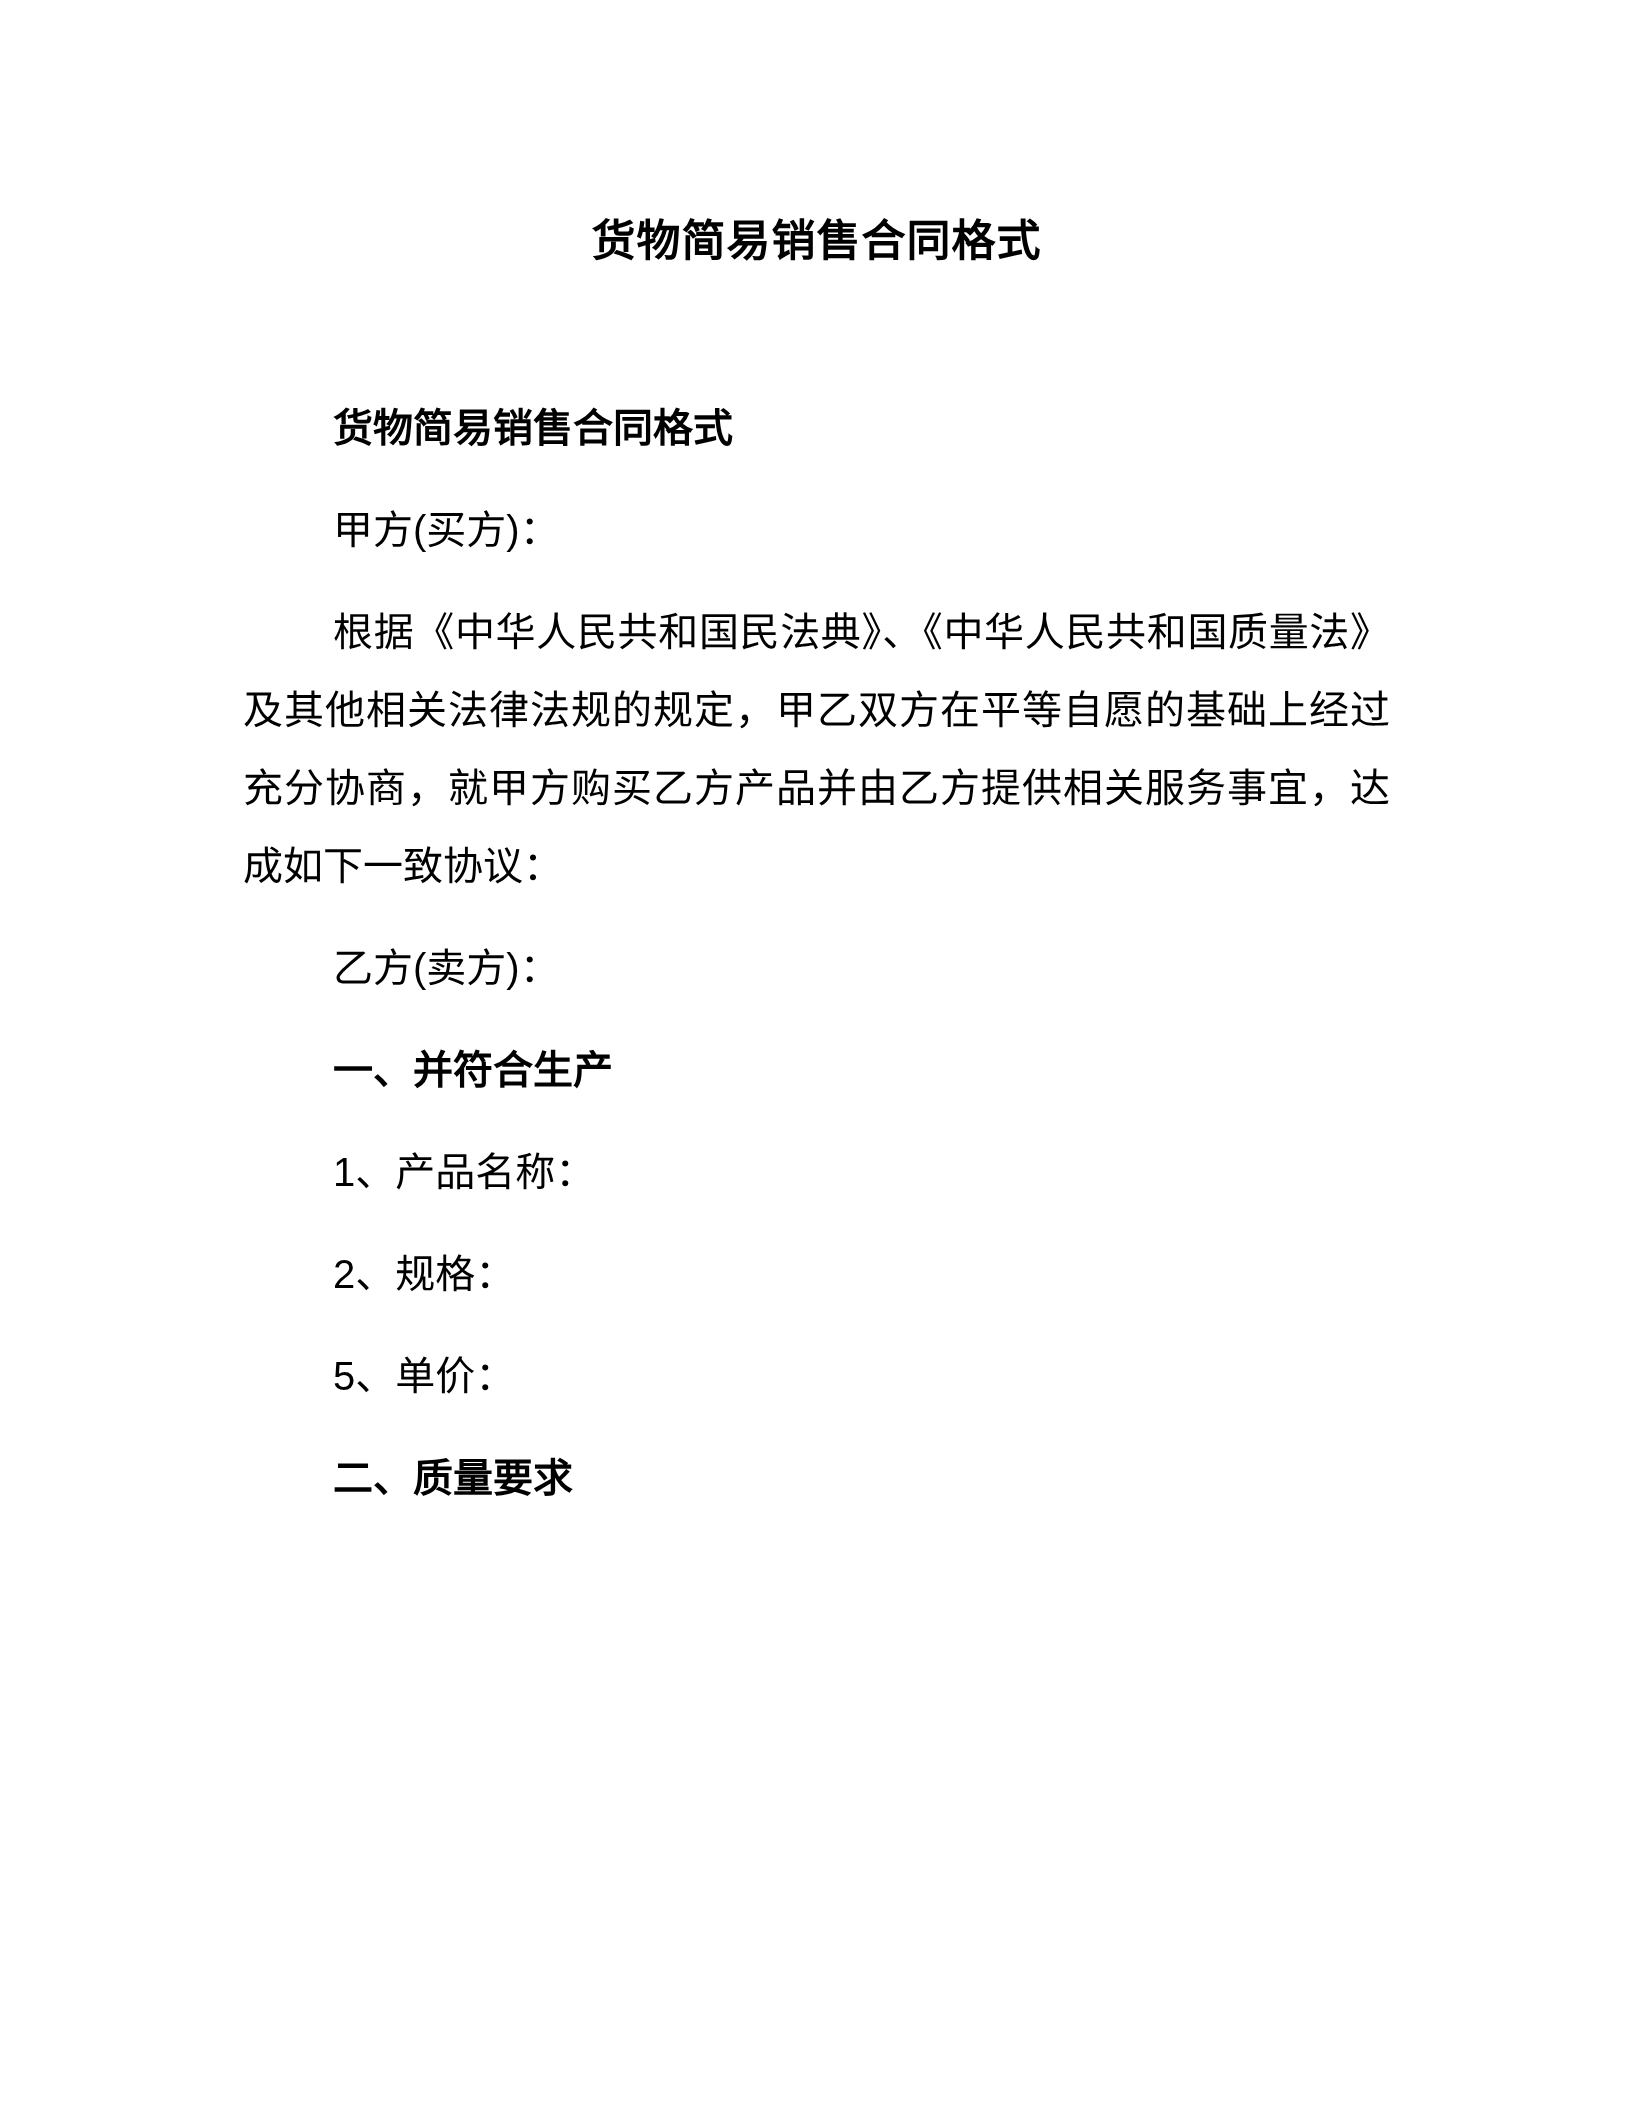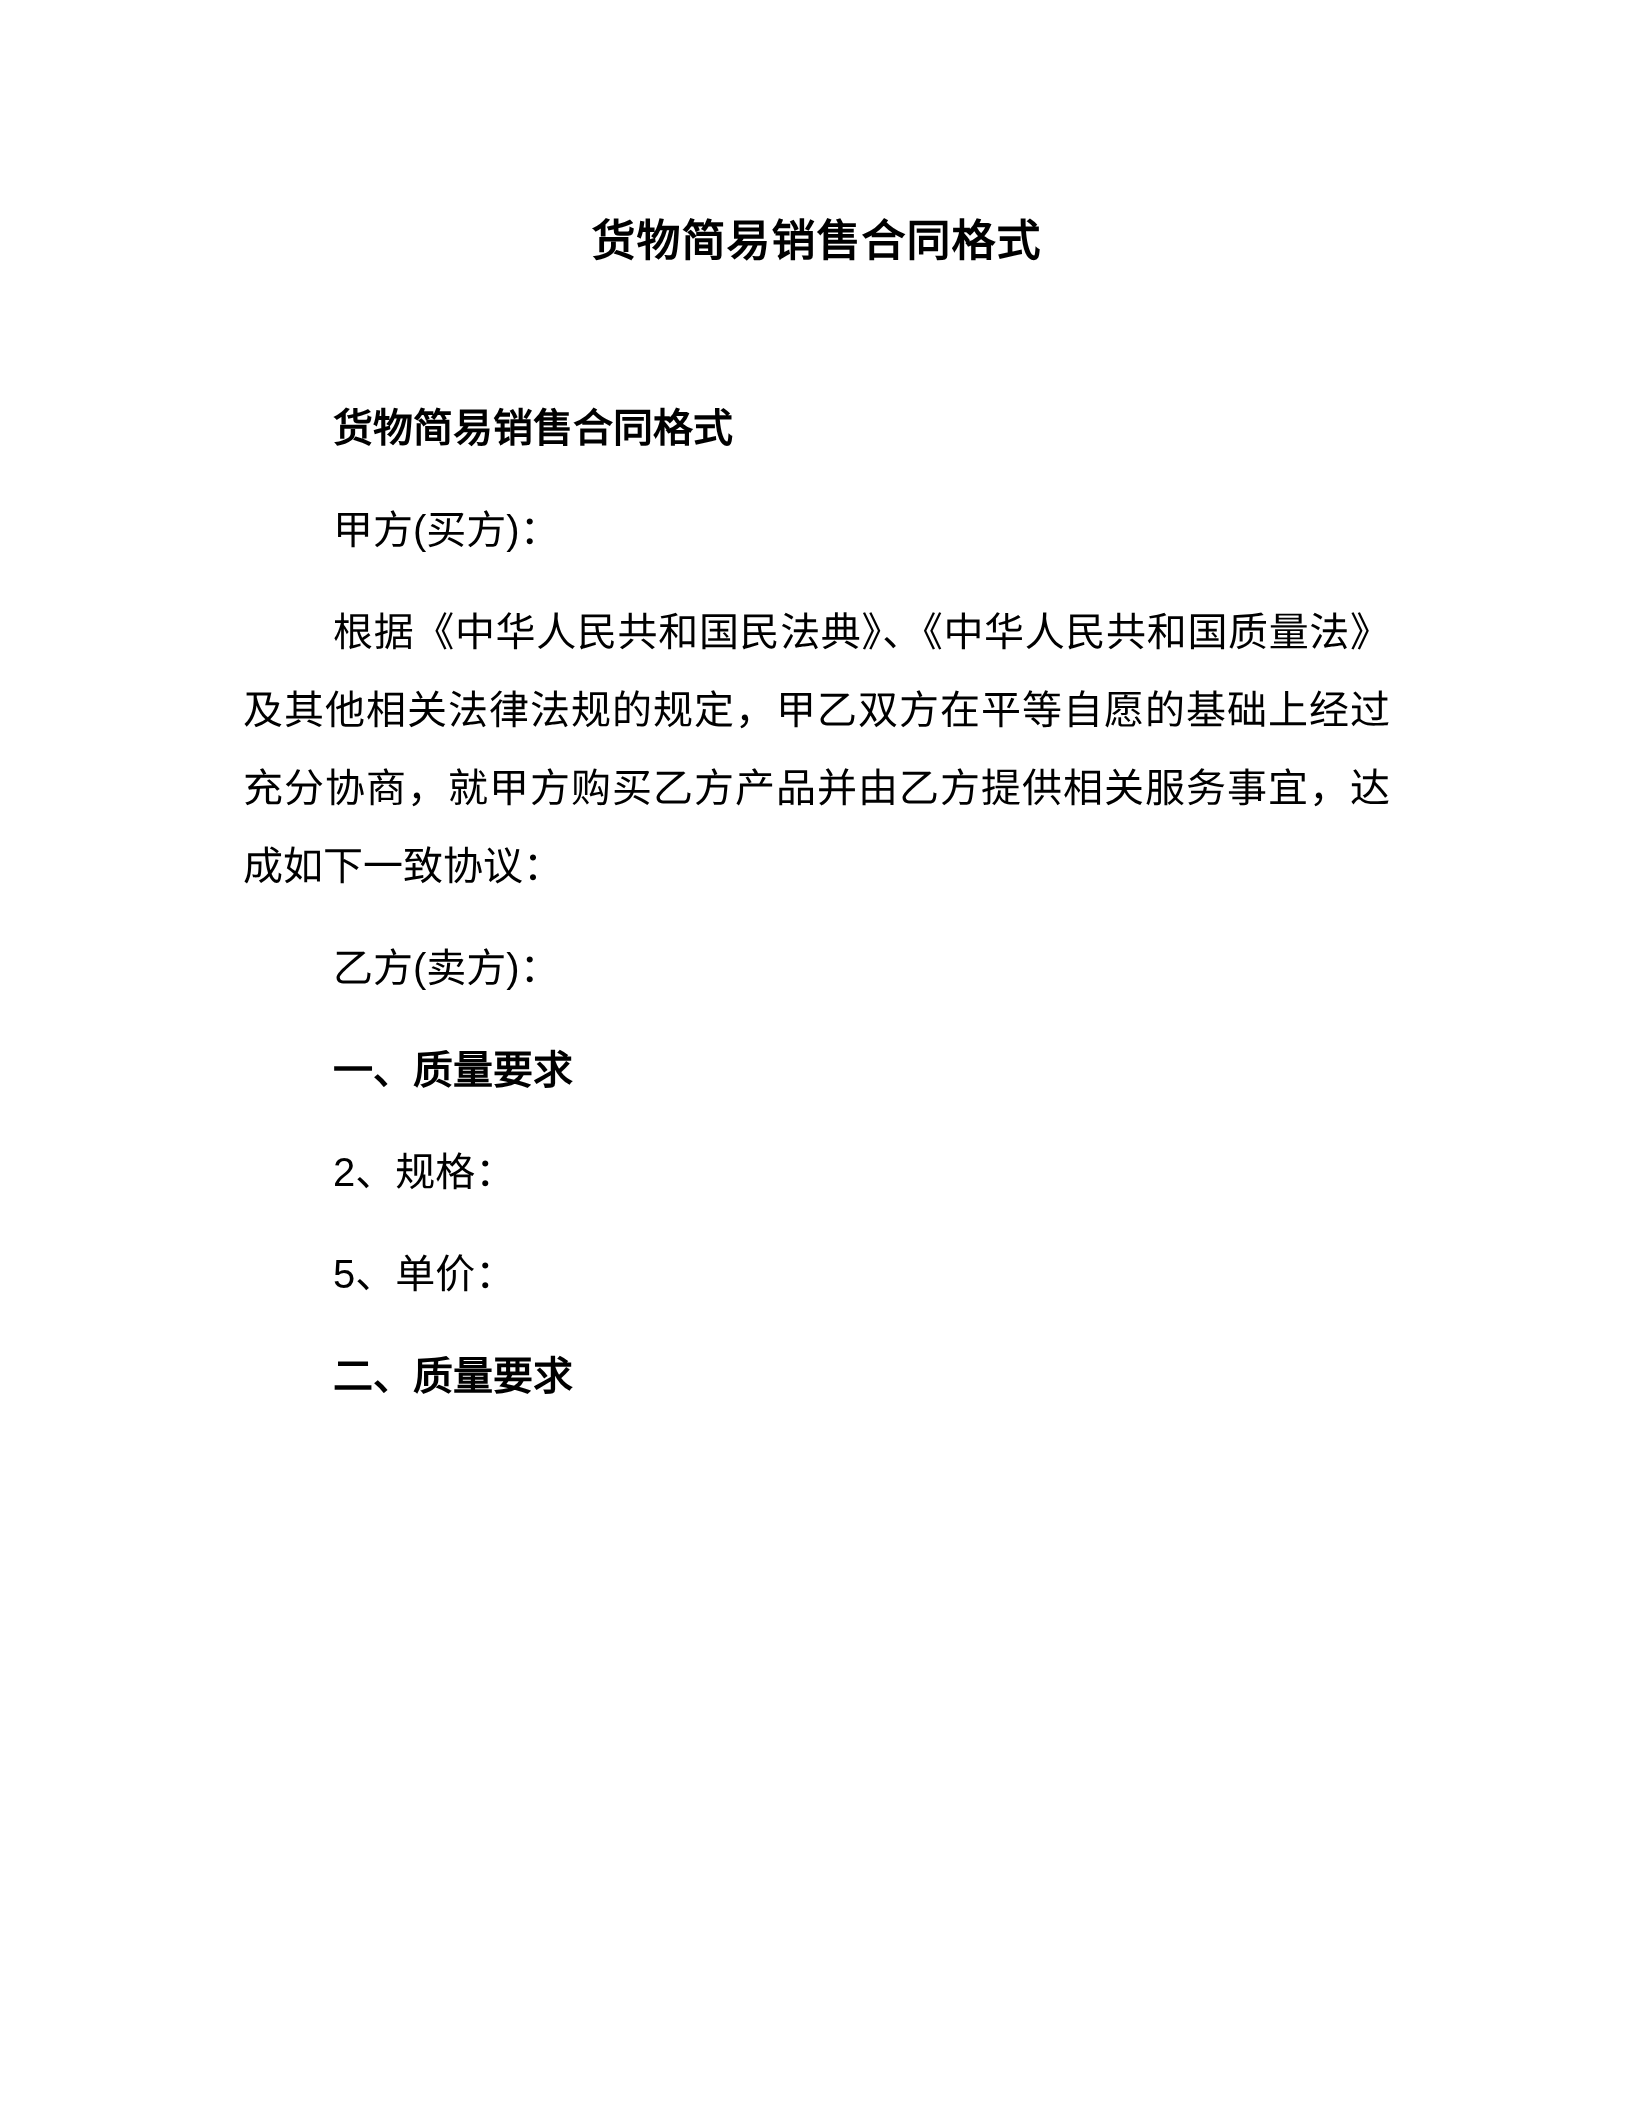--- a/index.html
+++ b/index.html
@@ -43,18 +43,19 @@
 
 <div class="page">
   <h1 class="doc-title">货物简易销售合同格式</h1>
 
   <main class="doc-body">
 
   <p class="bold">货物简易销售合同格式</p>
       <p>甲方(买方)：</p>
       <p>根据《中华人民共和国民法典》、《中华人民共和国质量法》及其他相关法律法规的规定，甲乙双方在平等自愿的基础上经过充分协商，就甲方购买乙方产品并由乙方提供相关服务事宜，达成如下一致协议：</p>
       <p>乙方(卖方)：</p>
-      <p class="bold">一、质量要求</p>
+      <p class="bold">一、并符合生产</p>
+      <p>1、产品名称：</p>
       <p>2、规格：</p>
       <p>5、单价：</p>
       <p class="bold">二、质量要求</p>
     </main>
 </div>
 
 </body></html>

